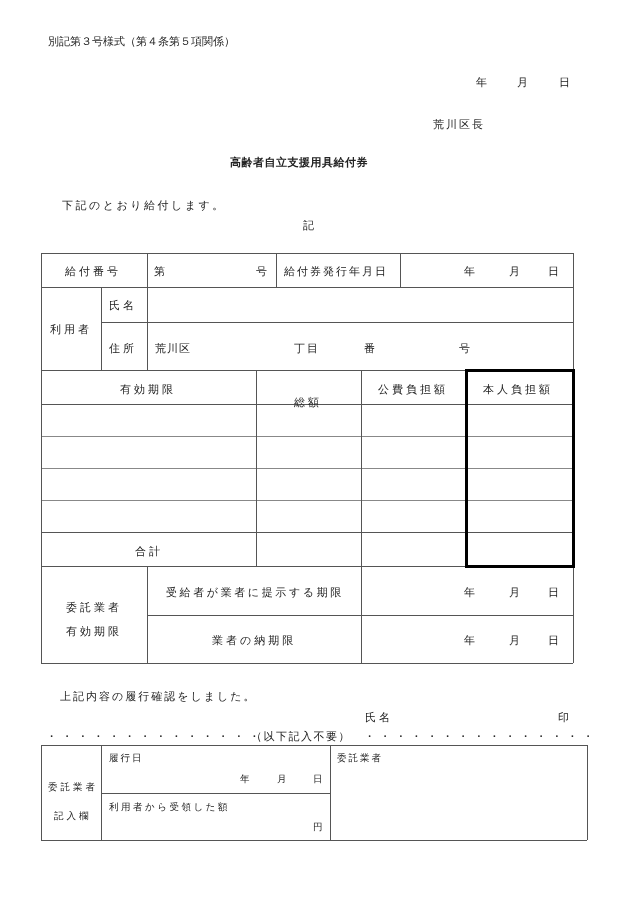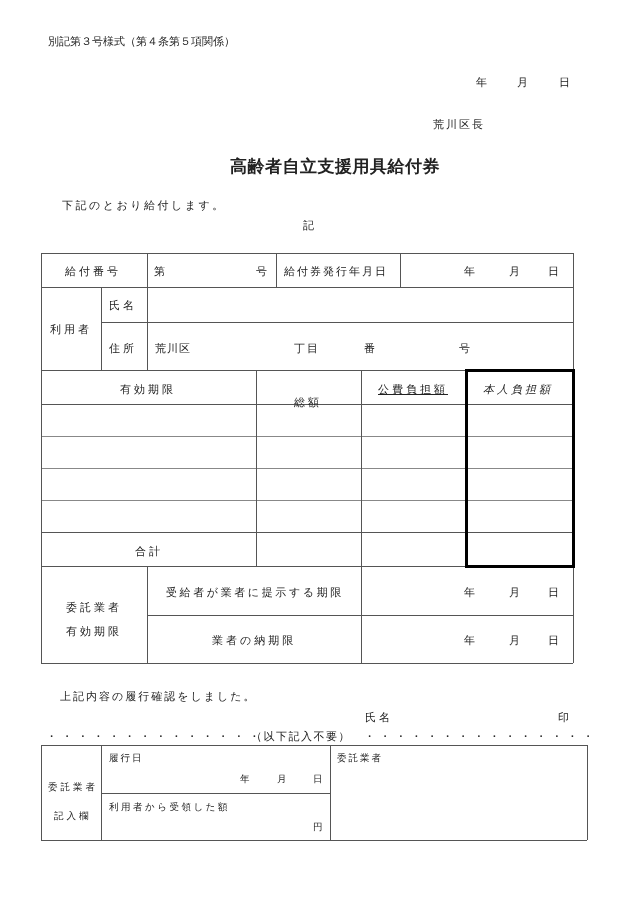--- a/index.html
+++ b/index.html
@@ -1,20 +1,20 @@
 <!DOCTYPE html>
 <html><head>
 <meta charset="utf-8">
 <style>
   html, body { margin:0; padding:0; background:#ffffff; }
   body { width:630px; height:903px; position:relative; overflow:hidden;
          font-family:"DejaVu Serif", "Liberation Serif", serif; color:#222; font-size:11px; }
   .abs { position:absolute; white-space:nowrap; }
   .sp { letter-spacing:3px; }
-  .title { font-size:17px; font-weight:bold; letter-spacing:0.5px; }
+  .title { font-size:11px; font-weight:bold; letter-spacing:0.5px; }
   .hl { position:absolute; height:0; border-top:1px solid #555; }
   .vl { position:absolute; width:0; border-left:1px solid #555; }
   .thick { position:absolute; border:3px solid #000; box-sizing:border-box; }
   .dots { letter-spacing:4.6px; }
   .small { font-size:9.5px; }
 </style>
 </head>
 <body>
 
 <div class="abs" style="left:48px;top:34px;">別記第３号様式（第４条第５項関係）</div>
@@ -71,22 +71,22 @@
 <div class="abs" style="left:148px;top:288px;width:424px;height:33px;"></div>
 <div class="abs sp" style="left:109px;top:341px;">住所</div>
 <div class="abs" style="left:148px;top:323px;width:424px;height:46px;"></div>
 <div class="abs" style="left:155px;top:341px;letter-spacing:1px;">荒川区</div>
 <div class="abs" style="left:294px;top:341px;letter-spacing:2px;">丁目</div>
 <div class="abs" style="left:364px;top:341px;">番</div>
 <div class="abs" style="left:459px;top:341px;">号</div>
 
 <div class="abs sp" style="left:120px;top:382px;">有効期限</div>
 <div class="abs sp" style="left:294px;top:382px;margin-top:13px;">総額</div>
-<div class="abs sp" style="left:378px;top:382px;text-decoration:underline;">公費負担額</div>
-<div class="abs sp" style="left:483px;top:382px;font-style:italic;">本人負担額</div>
+<div class="abs sp" style="left:378px;top:382px;">公費負担額</div>
+<div class="abs sp" style="left:483px;top:382px;">本人負担額</div>
 
 <div class="abs" style="left:42px;top:405px;width:213px;height:30px;"></div>
 <div class="abs" style="left:257px;top:405px;width:103px;height:30px;"></div>
 <div class="abs" style="left:362px;top:405px;width:103px;height:30px;"></div>
 <div class="abs" style="left:468px;top:405px;width:103px;height:30px;"></div>
 
 <div class="abs" style="left:42px;top:437px;width:213px;height:30px;"></div>
 <div class="abs" style="left:257px;top:437px;width:103px;height:30px;"></div>
 <div class="abs" style="left:362px;top:437px;width:103px;height:30px;"></div>
 <div class="abs" style="left:468px;top:437px;width:103px;height:30px;"></div>

